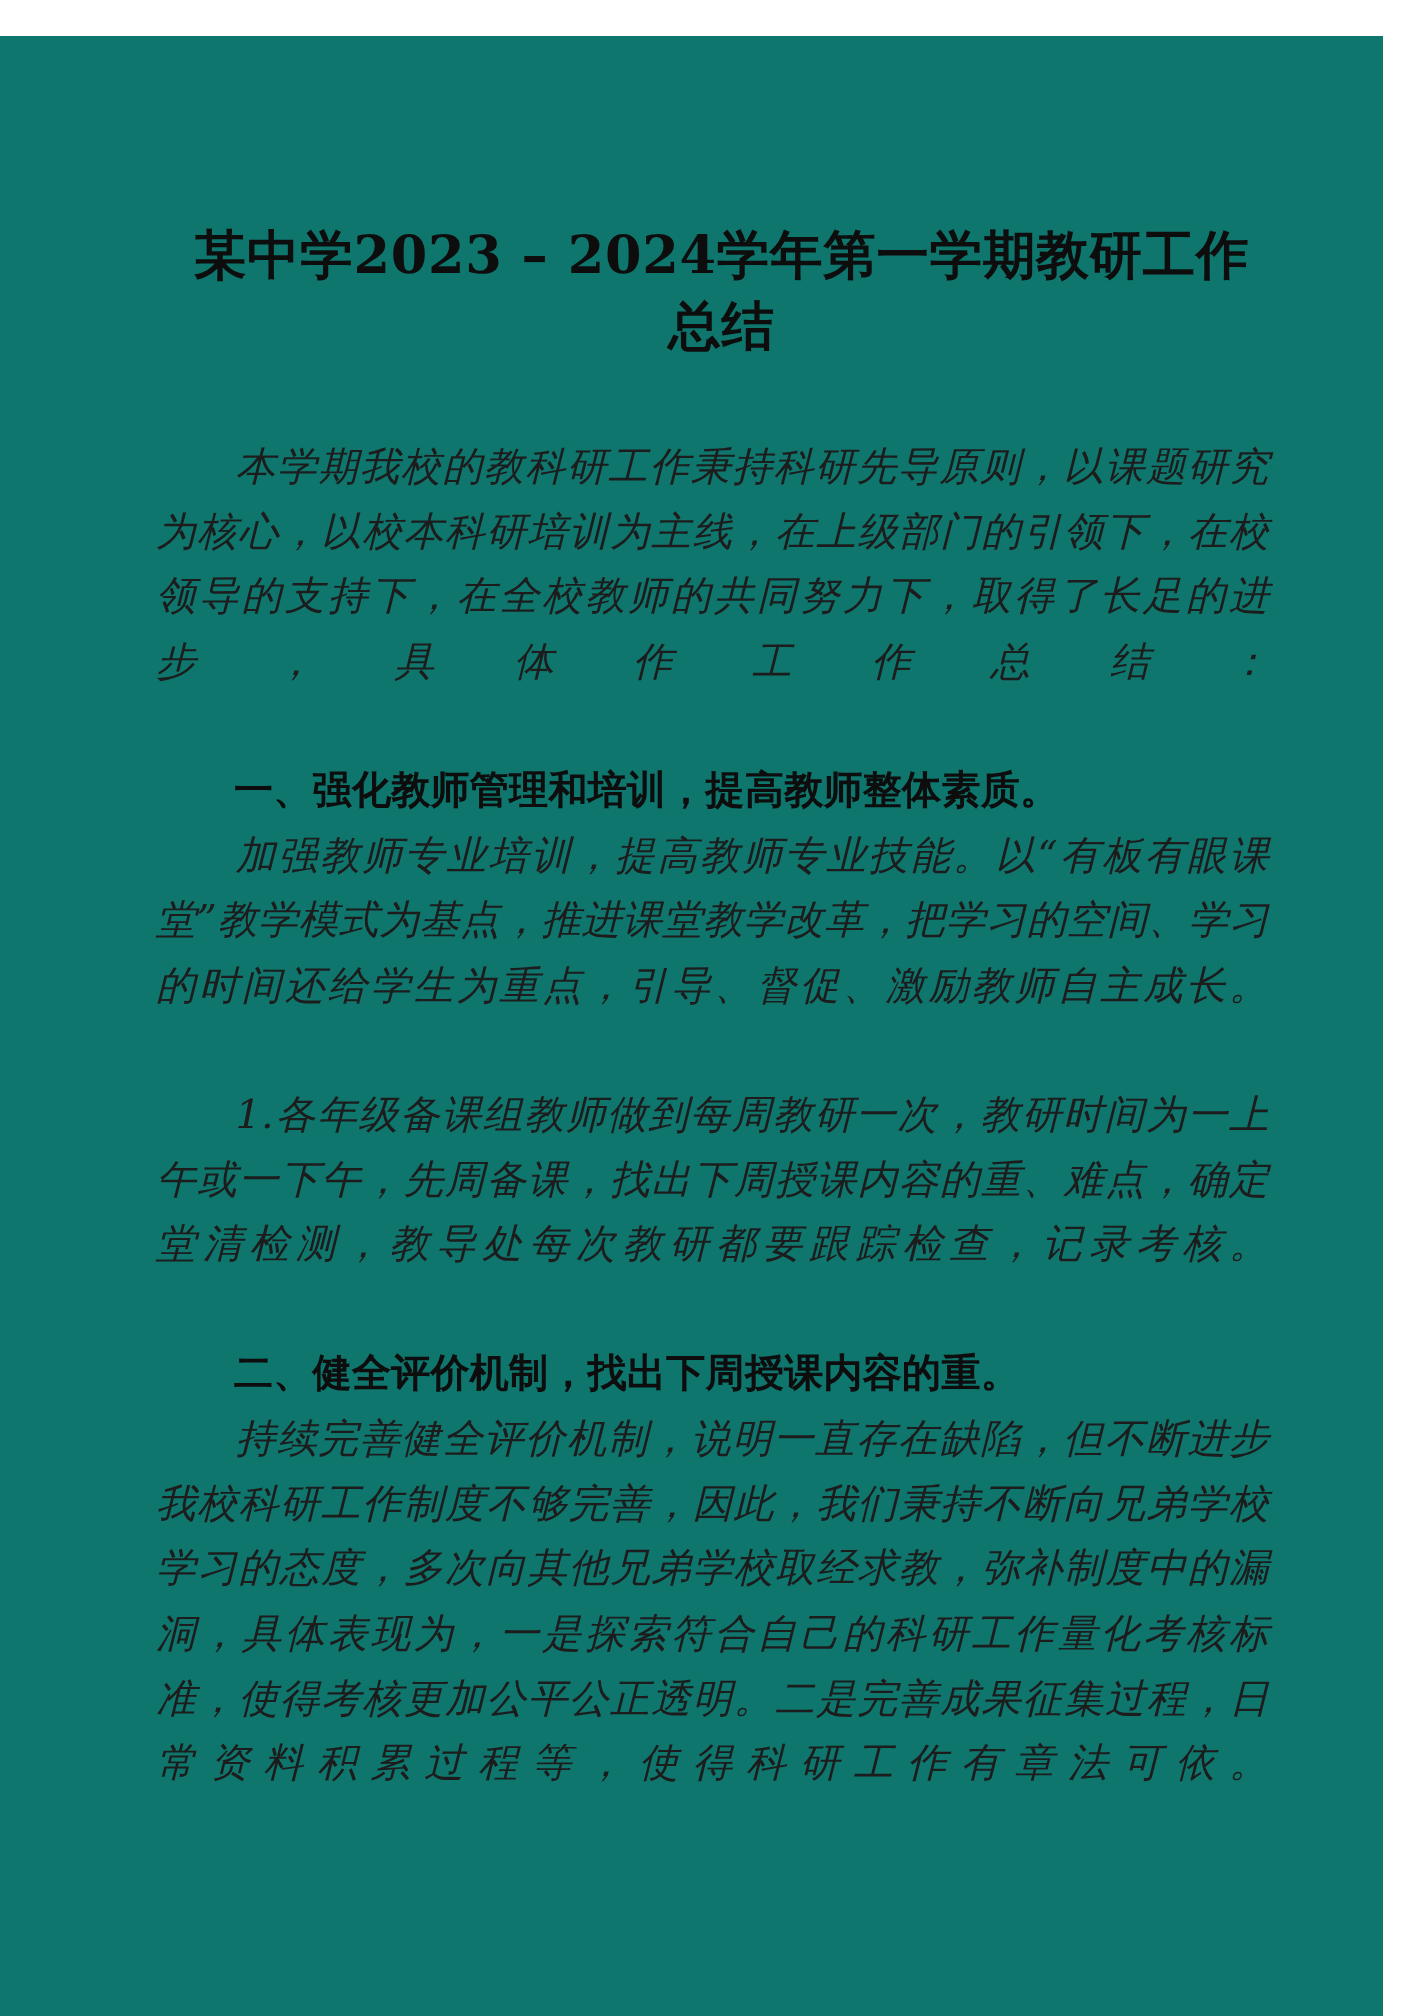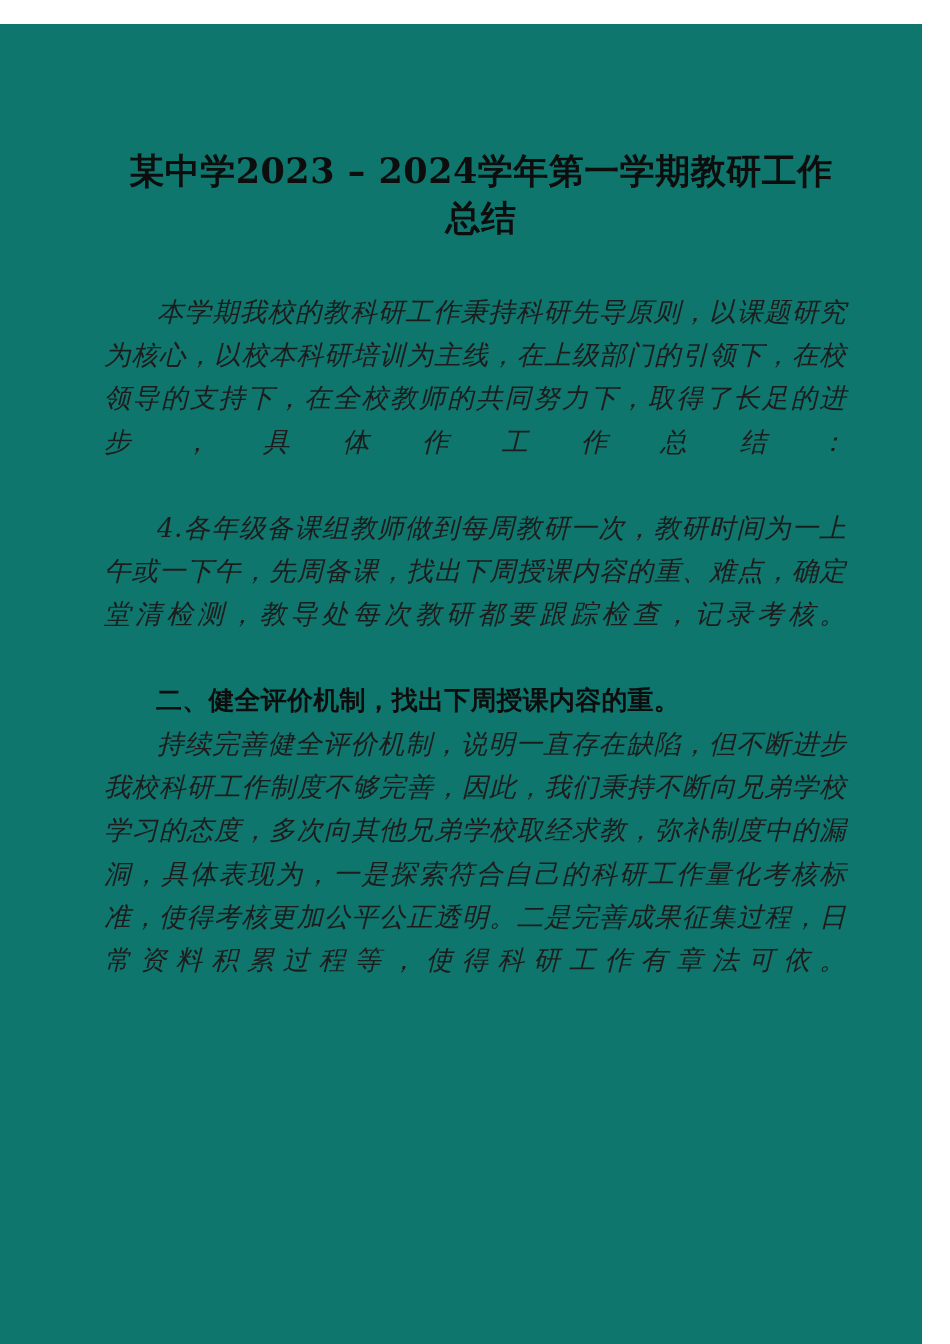--- a/index.html
+++ b/index.html
@@ -84,23 +84,25 @@
 
 <div class="page">
   <div class="doc-body">
 
     <h1 class="doc-title">某中学2023 – 2024学年第一学期教研工作总结</h1>
 
     <div class="title-spacer"></div>
 
     <p class="para">本学期我校的教科研工作秉持科研先导原则，以课题研究为核心，以校本科研培训为主线，在上级部门的引领下，在校领导的支持下，在全校教师的共同努力下，取得了长足的进步，具体作工作总结：</p>
 
+    <p class="heading">一、强化教师管理和培训，提高教师整体素质。</p>
 
+    <p class="para">加强教师专业培训，提高教师专业技能。以“有板有眼课堂”教学模式为基点，推进课堂教学改革，把学习的空间、学习的时间还给学生为重点，引导、督促、激励教师自主成长。</p>
 
-    <p class="para">4.各年级备课组教师做到每周教研一次，教研时间为一上午或一下午，先周备课，找出下周授课内容的重、难点，确定堂清检测，教导处每次教研都要跟踪检查，记录考核。</p>
+    <p class="para">1.各年级备课组教师做到每周教研一次，教研时间为一上午或一下午，先周备课，找出下周授课内容的重、难点，确定堂清检测，教导处每次教研都要跟踪检查，记录考核。</p>
 
 
     <p class="heading">二、健全评价机制，找出下周授课内容的重。</p>
 
     <p class="para">持续完善健全评价机制，说明一直存在缺陷，但不断进步我校科研工作制度不够完善，因此，我们秉持不断向兄弟学校学习的态度，多次向其他兄弟学校取经求教，弥补制度中的漏洞，具体表现为，一是探索符合自己的科研工作量化考核标准，使得考核更加公平公正透明。二是完善成果征集过程，日常资料积累过程等，使得科研工作有章法可依。</p>
 
   </div>
 </div>
 
 </body></html>

